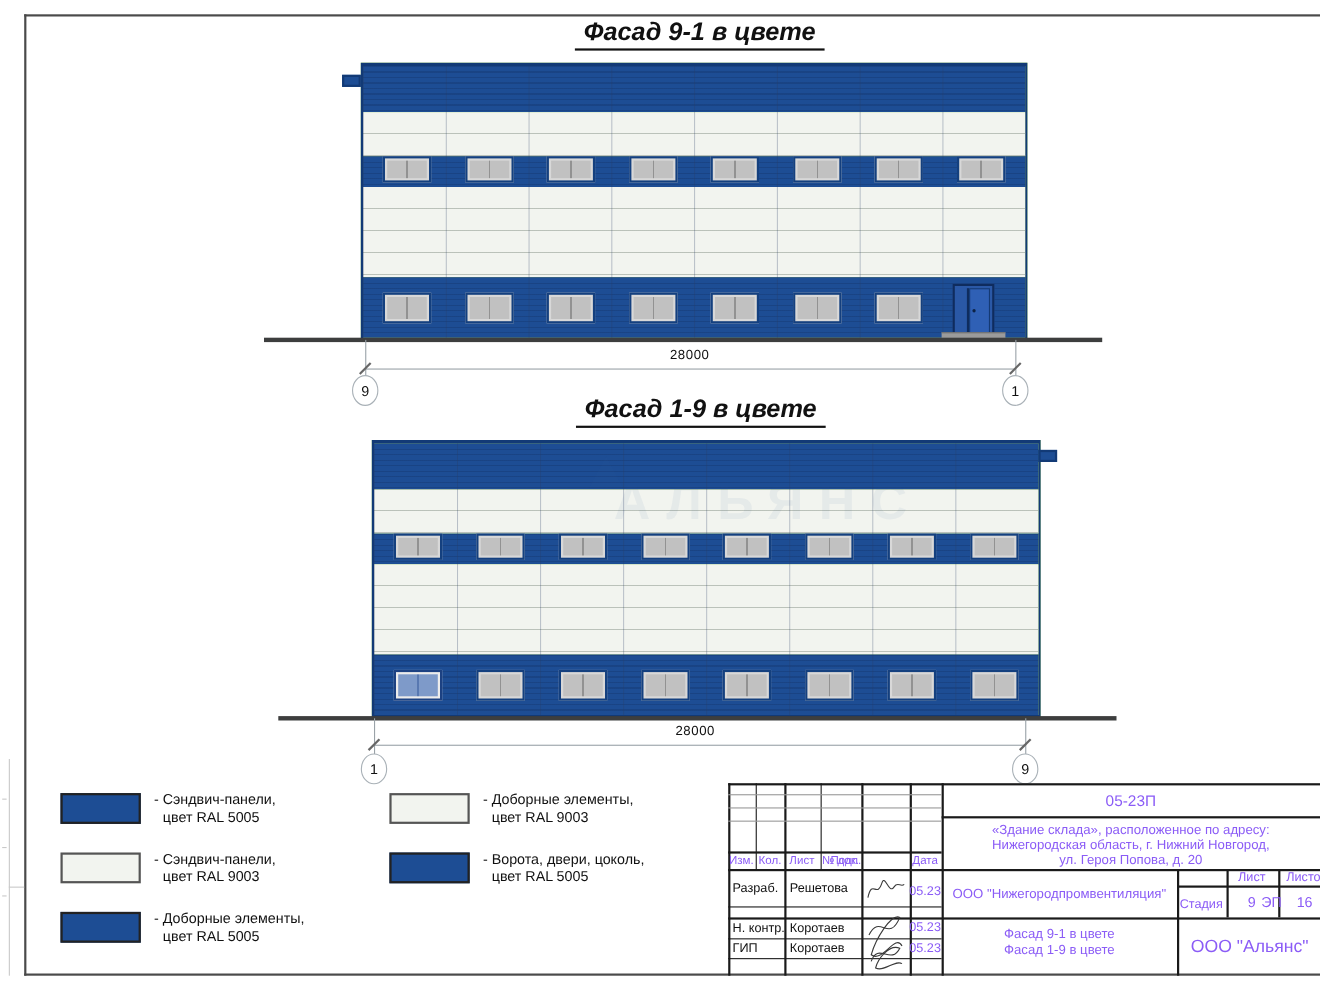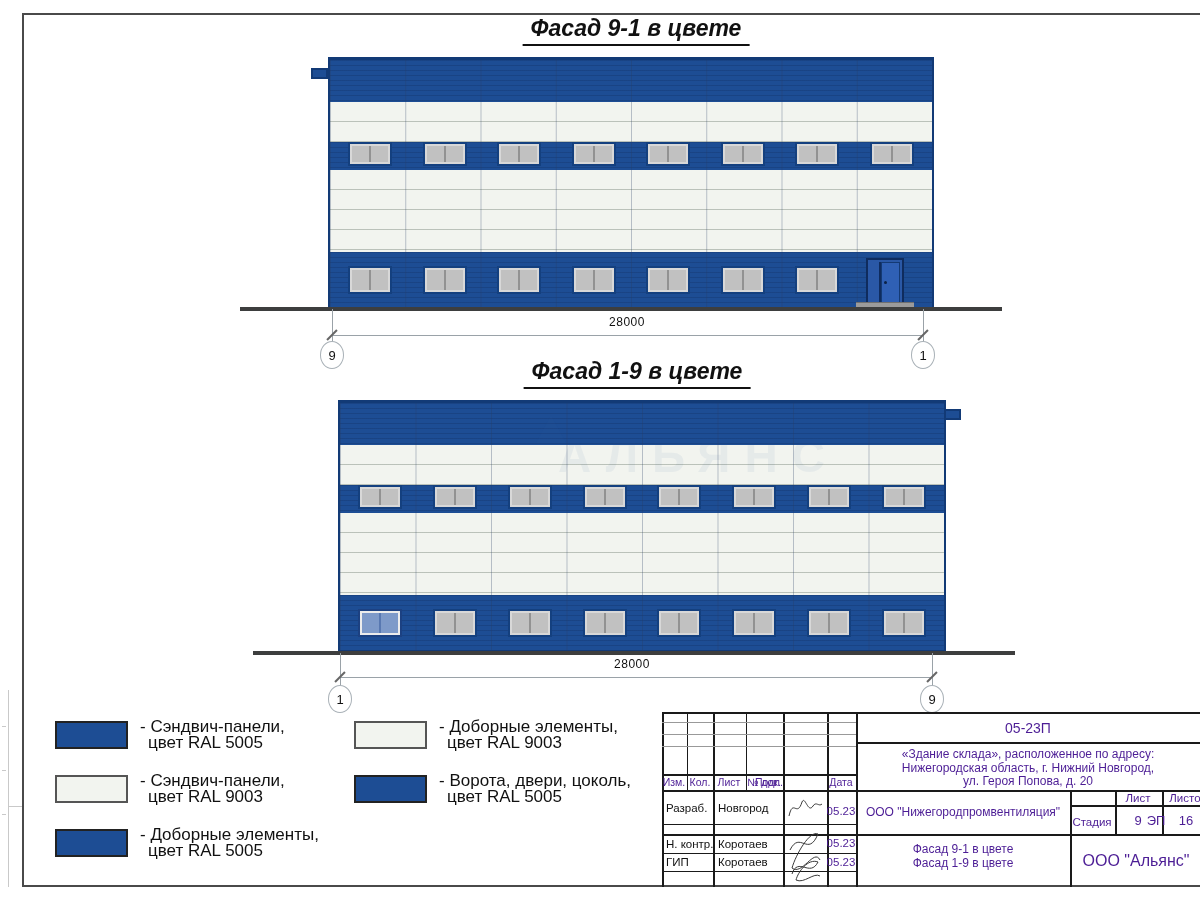--- a/index.html
+++ b/index.html
@@ -54,25 +54,25 @@
   .wm-text{position:absolute;font-size:46px;font-weight:bold;letter-spacing:14px;color:#2f5796;opacity:.06;white-space:nowrap}
   .wm-tri{position:absolute;width:0;height:0;border-left:15px solid transparent;border-right:15px solid transparent;
           border-bottom:28px solid #2f5796;opacity:.09}
 
   
   .legend{position:absolute;left:55px;top:708px;display:grid;grid-template-columns:299px 286px;grid-auto-rows:54px}
   .leg-item{display:flex;align-items:center;gap:12px}
   .swatch{width:73px;height:28px;box-sizing:border-box;flex:0 0 auto}
   .swatch[data-swatch="blue"]{background:#1d4d94;border:2px solid #222}
   .swatch[data-swatch="white"]{background:#f2f4ef;border:2px solid #555}
-  .leg-label{font-size:17px;line-height:16px;color:#111}
+  .leg-label{font-size:13px;line-height:16px;color:#111}
   .leg-label .l2{margin-left:8px}
 
   
-  .tb-text{position:absolute;transform:translate(-50%,-50%);white-space:nowrap;color:#4c1d95}
+  .tb-text{position:absolute;transform:translate(-50%,-50%);white-space:nowrap;color:#8b5cf6}
   .tb-left{position:absolute;transform:translateY(-50%);white-space:nowrap;color:#111}
   .fs10{font-size:10.5px}.fs11{font-size:11.5px}.fs12{font-size:12px}
   .fs13{font-size:13px}.fs14{font-size:14px}.fs16{font-size:16px}
 </style>
 </head>
 <body>
 
 <div class="page">
 
   <div class="facade-title" style="left:636px;top:15px">Фасад 9-1 в цвете</div>
@@ -309,21 +309,21 @@
   <div class="tb-text fs12" style="left:1028px;top:781px">ул. Героя Попова, д. 20</div>
 
   <div class="tb-text fs10" style="left:674px;top:782px">Изм.</div>
   <div class="tb-text fs10" style="left:700px;top:782px">Кол.</div>
   <div class="tb-text fs10" style="left:729px;top:782px">Лист</div>
   <div class="tb-text fs10" style="left:764px;top:782px">№ док.</div>
   <div class="tb-text fs10" style="left:769px;top:782px">Подп.</div>
   <div class="tb-text fs10" style="left:841px;top:782px">Дата</div>
 
   <div class="tb-left fs11" style="left:666px;top:808px">Разраб.</div>
-  <div class="tb-left fs11" style="left:718px;top:808px">Новгород</div>
+  <div class="tb-left fs11" style="left:718px;top:808px">Решетова</div>
   <div class="tb-text fs11" style="left:841px;top:811px">05.23</div>
   <div class="tb-left fs11" style="left:666px;top:844px">Н. контр.</div>
   <div class="tb-left fs11" style="left:718px;top:844px">Коротаев</div>
   <div class="tb-text fs11" style="left:841px;top:843px">05.23</div>
   <div class="tb-left fs11" style="left:666px;top:862px">ГИП</div>
   <div class="tb-left fs11" style="left:718px;top:862px">Коротаев</div>
   <div class="tb-text fs11" style="left:841px;top:862px">05.23</div>
 
   <svg class="abs" style="left:786px;top:794px" width="38" height="28">
     <path d="M3 22 C7 4 11 24 16 8 C19 1 22 20 27 12 C30 7 33 13 36 10" stroke="#3a3a3a" stroke-width="1" fill="none"></path>

